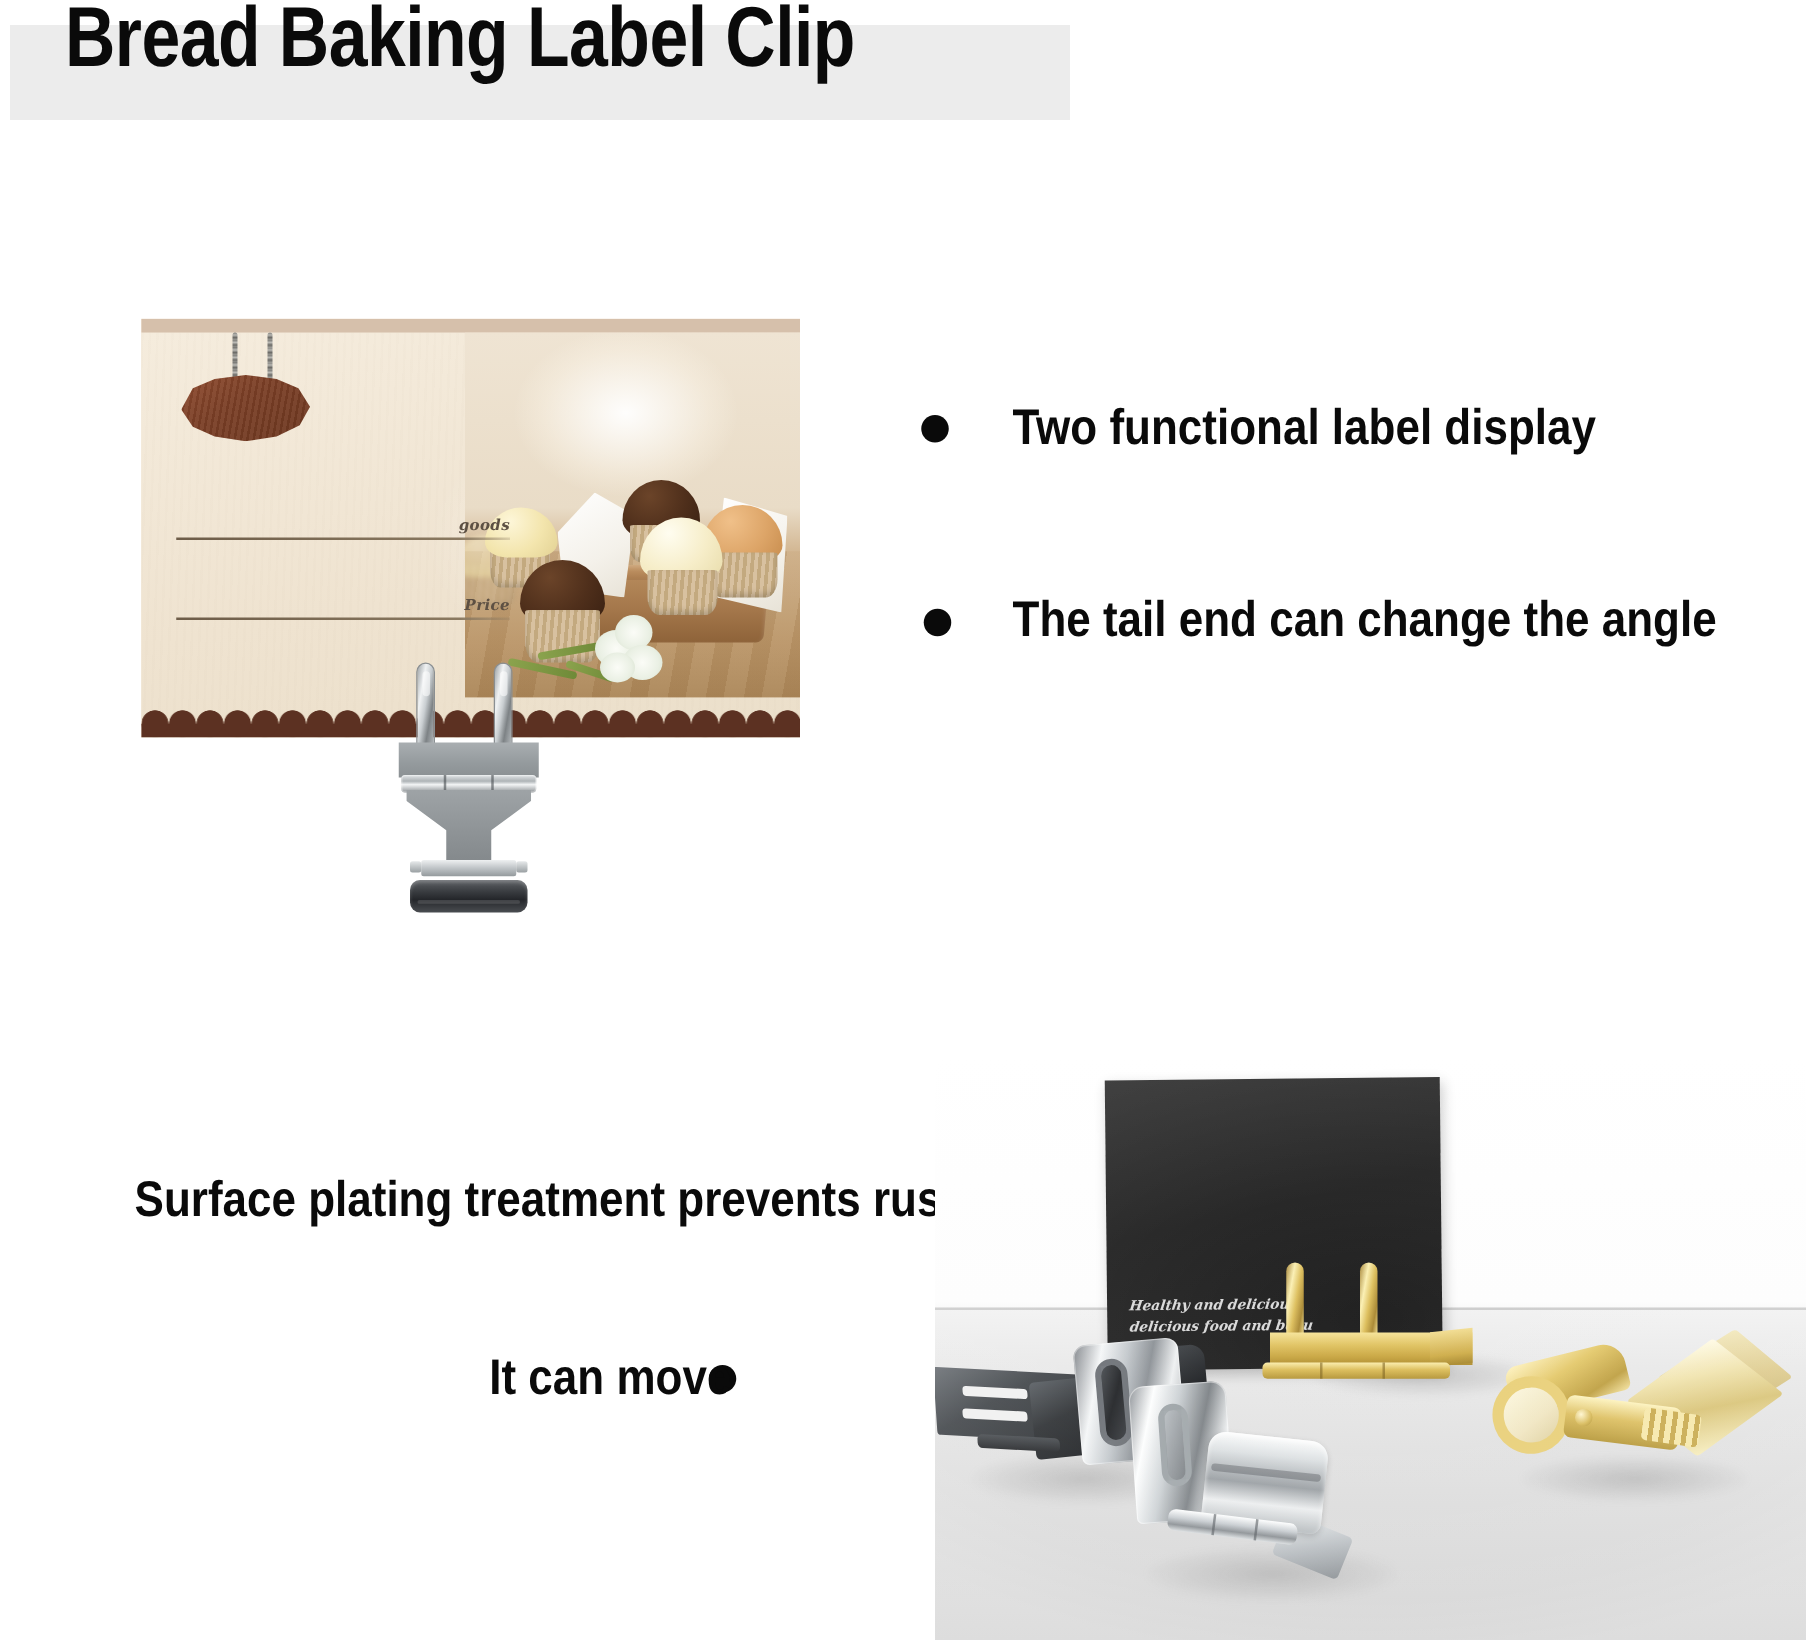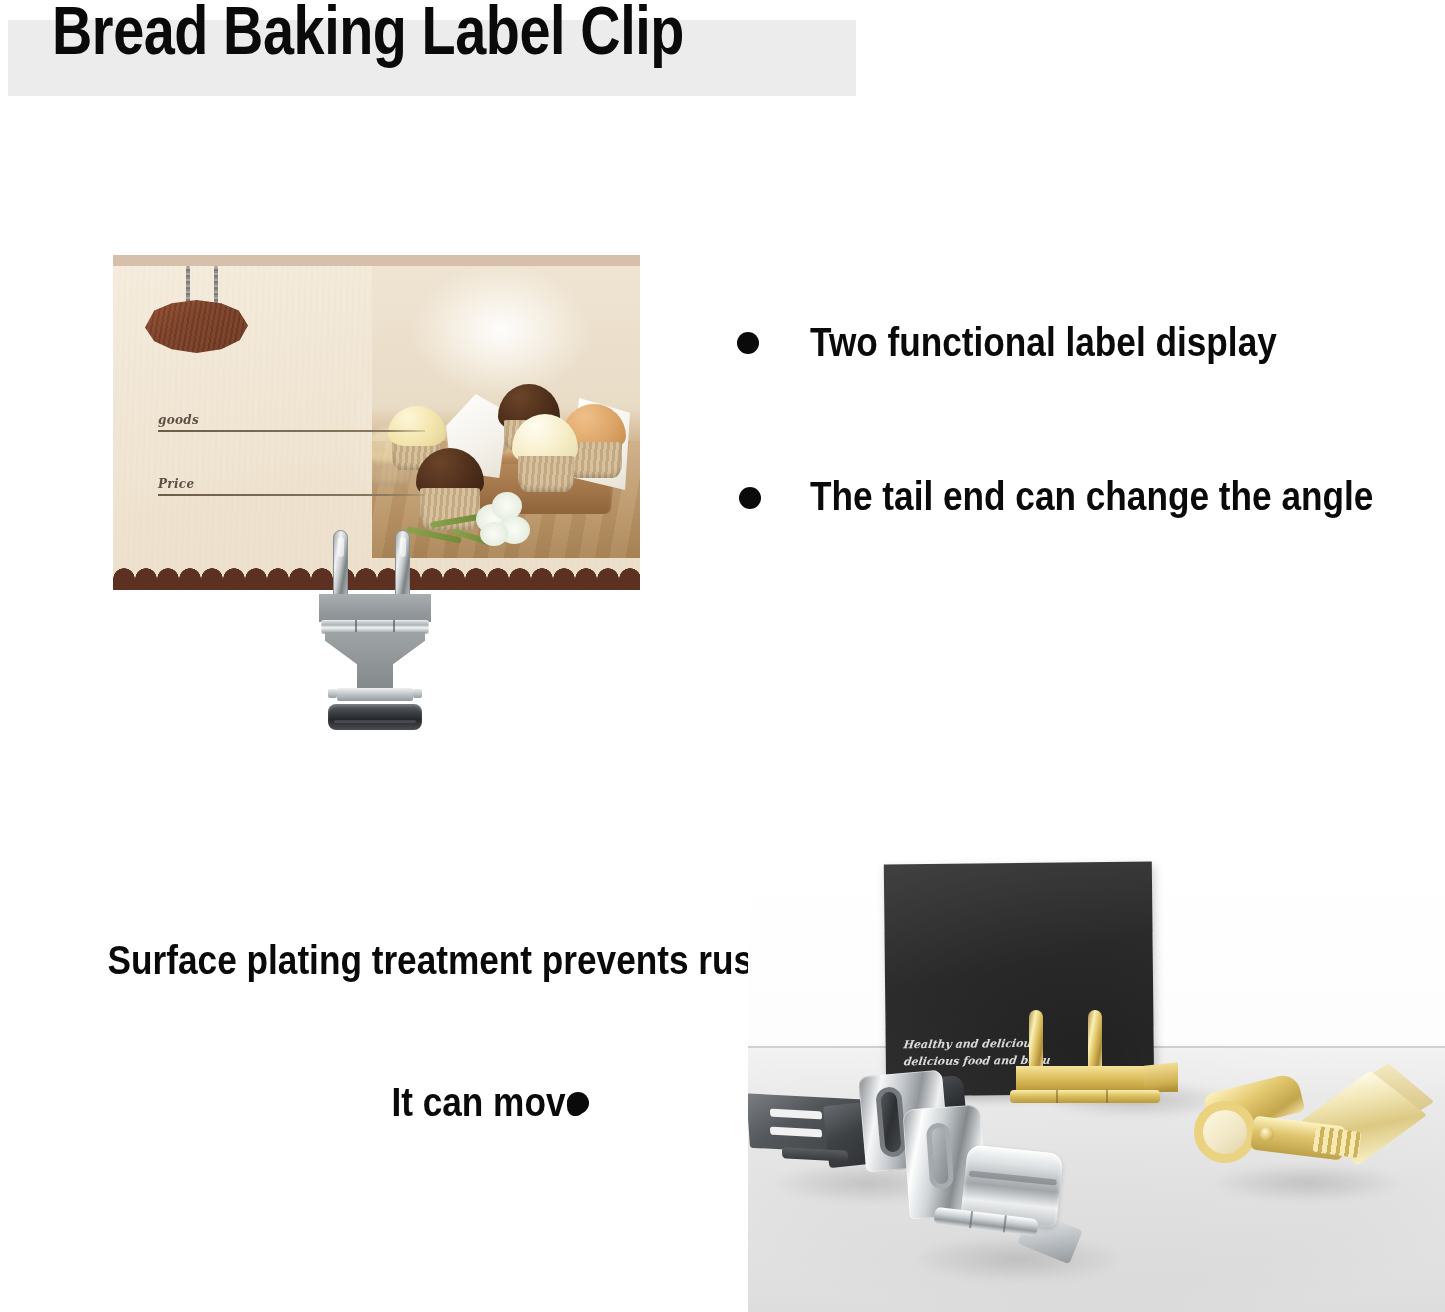--- a/index.html
+++ b/index.html
@@ -121,22 +121,23 @@
     font-size: 21px;
     color: #3d2a1c;
     white-space: nowrap;
     transform: skewX(-6deg);
     letter-spacing: 0.4px;
   }
 
   
   .field {
     position: absolute;
-    left: 45px;
+    left: 28px;
     width: 267px;
+    text-align: right;
   }
   .field.goods { top: 158px; }
   .field.price { top: 222px; }
   .field-label {
     font-family: "DejaVu Serif", serif;
     font-style: italic;
     font-weight: bold;
     font-size: 12px;
     color: #5d5043;
     margin-bottom: 3px;

